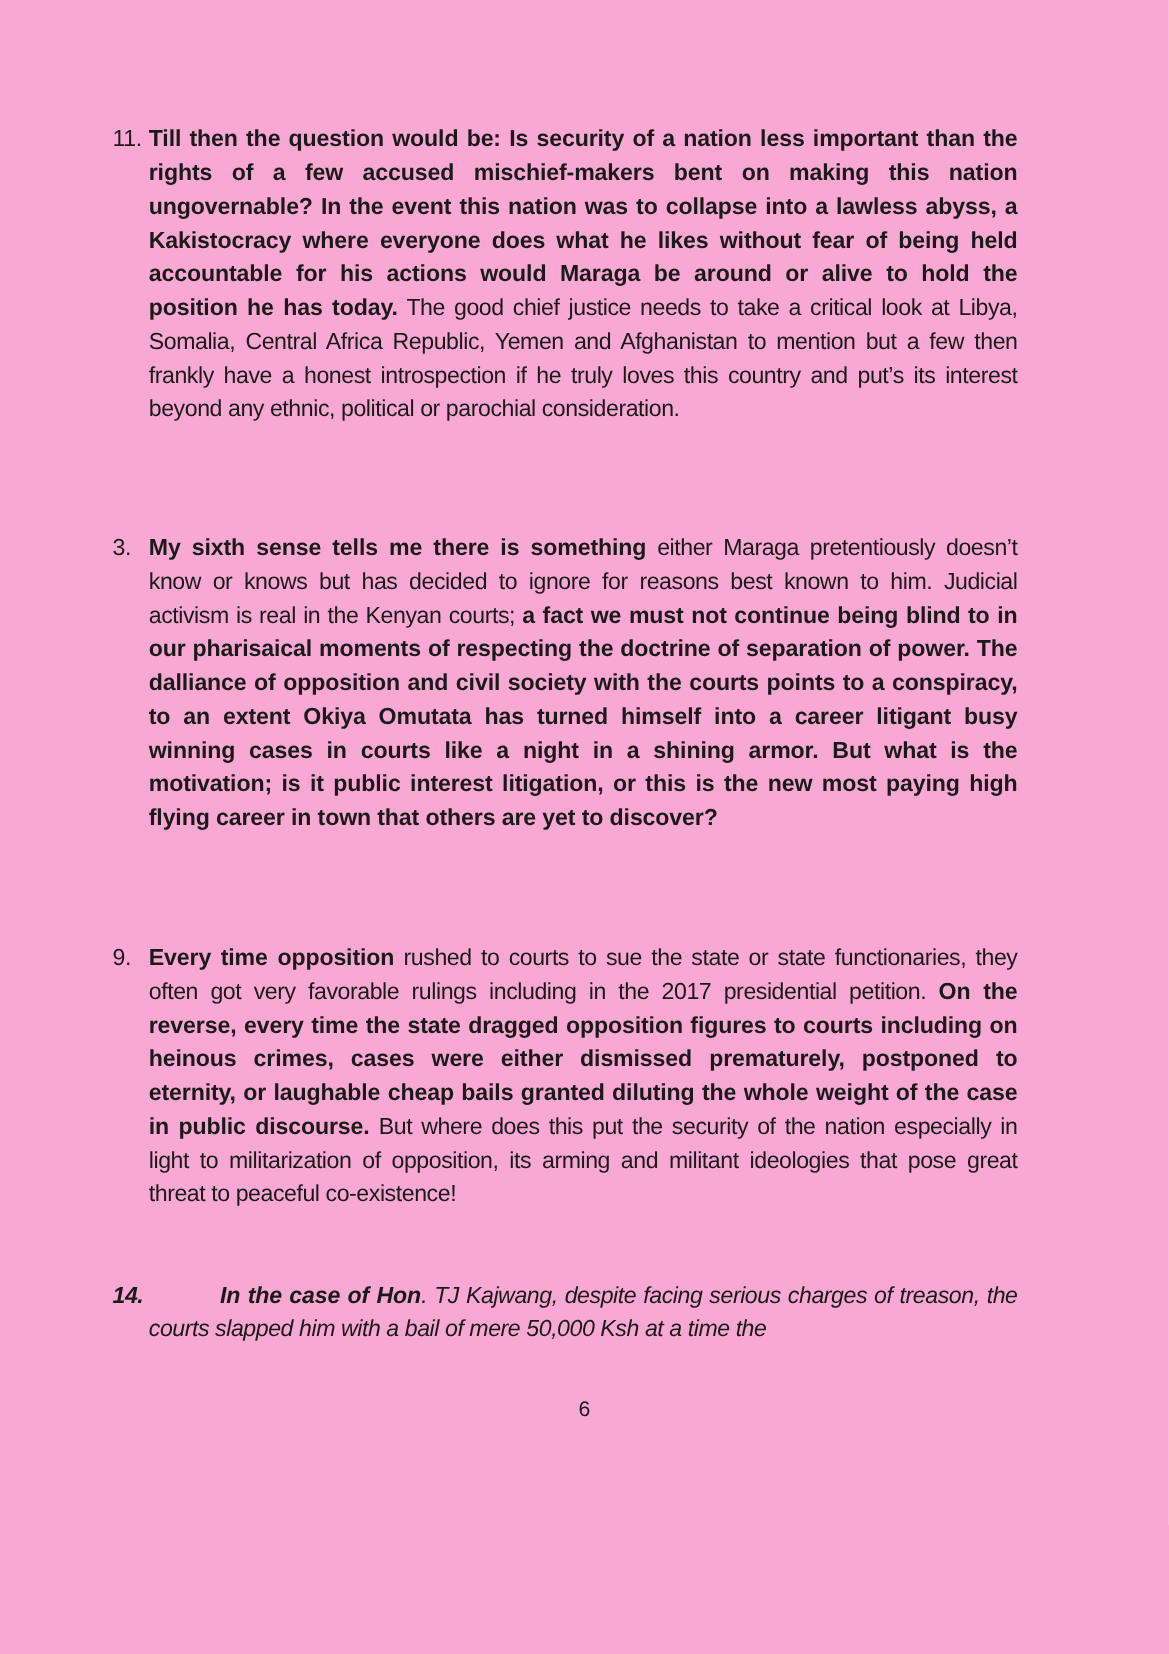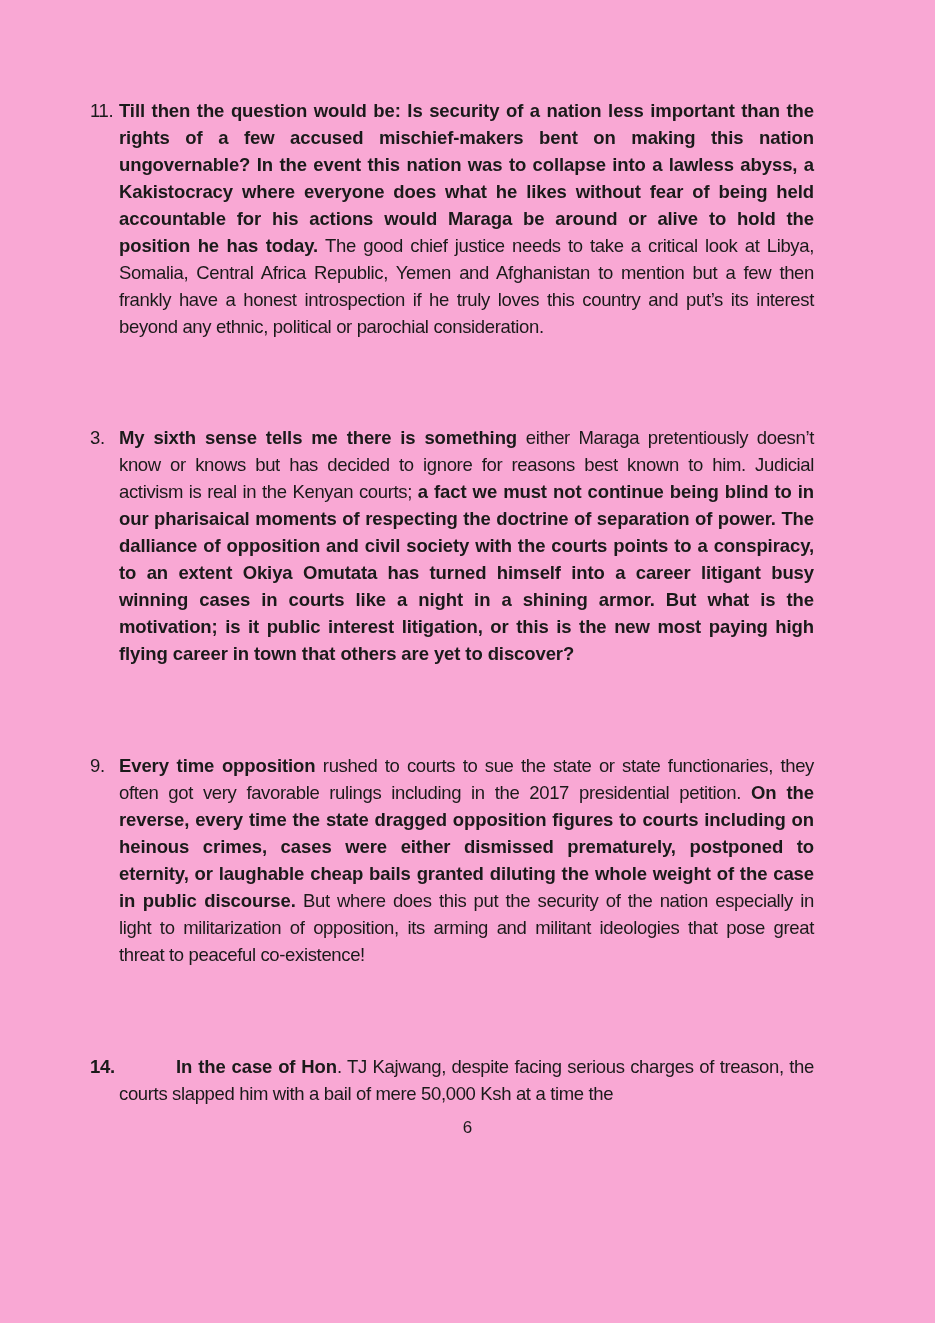--- a/index.html
+++ b/index.html
@@ -5,21 +5,21 @@
   html, body { margin: 0; padding: 0; background: #ffffff; }
   body { width: 935px; height: 1323px; position: relative; overflow: hidden; color: #1a1a1a; }
   .page { position: absolute; left: 0; top: 0; width: 935px; height: 1323px; background: #f9a8d4; }
   .para { position: absolute; left: 90px; width: 724px; font-family: "Liberation Sans", sans-serif; font-size: 18.5px; line-height: 27px; text-align: justify; letter-spacing: -0.35px; }
   .para .num { position: absolute; left: 0; top: 0; width: 30px; }
   .para .body { margin-left: 29px; display: block; }
   .para .body b { font-weight: bold; letter-spacing: -0.1px; }
   #p11 { top: 97px; }
   #p12 { top: 424px; }
   #p13 { top: 752px; }
-  #p14 { top: 1053px; }
+  #p14 { top: 1022px; font-style: italic; }
   #p14 .num { font-weight: bold; }
   #p14 .tab { display: inline-block; width: 57px; }
   .page-number { position: absolute; top: 1118px; left: 0; width: 935px; text-align: center; font-family: "Liberation Sans", sans-serif; font-size: 17px; color: #1a1a1a; }
 </style>
 </head>
 <body>
 
 <div class="page">
 
   <div class="para" id="p11">

